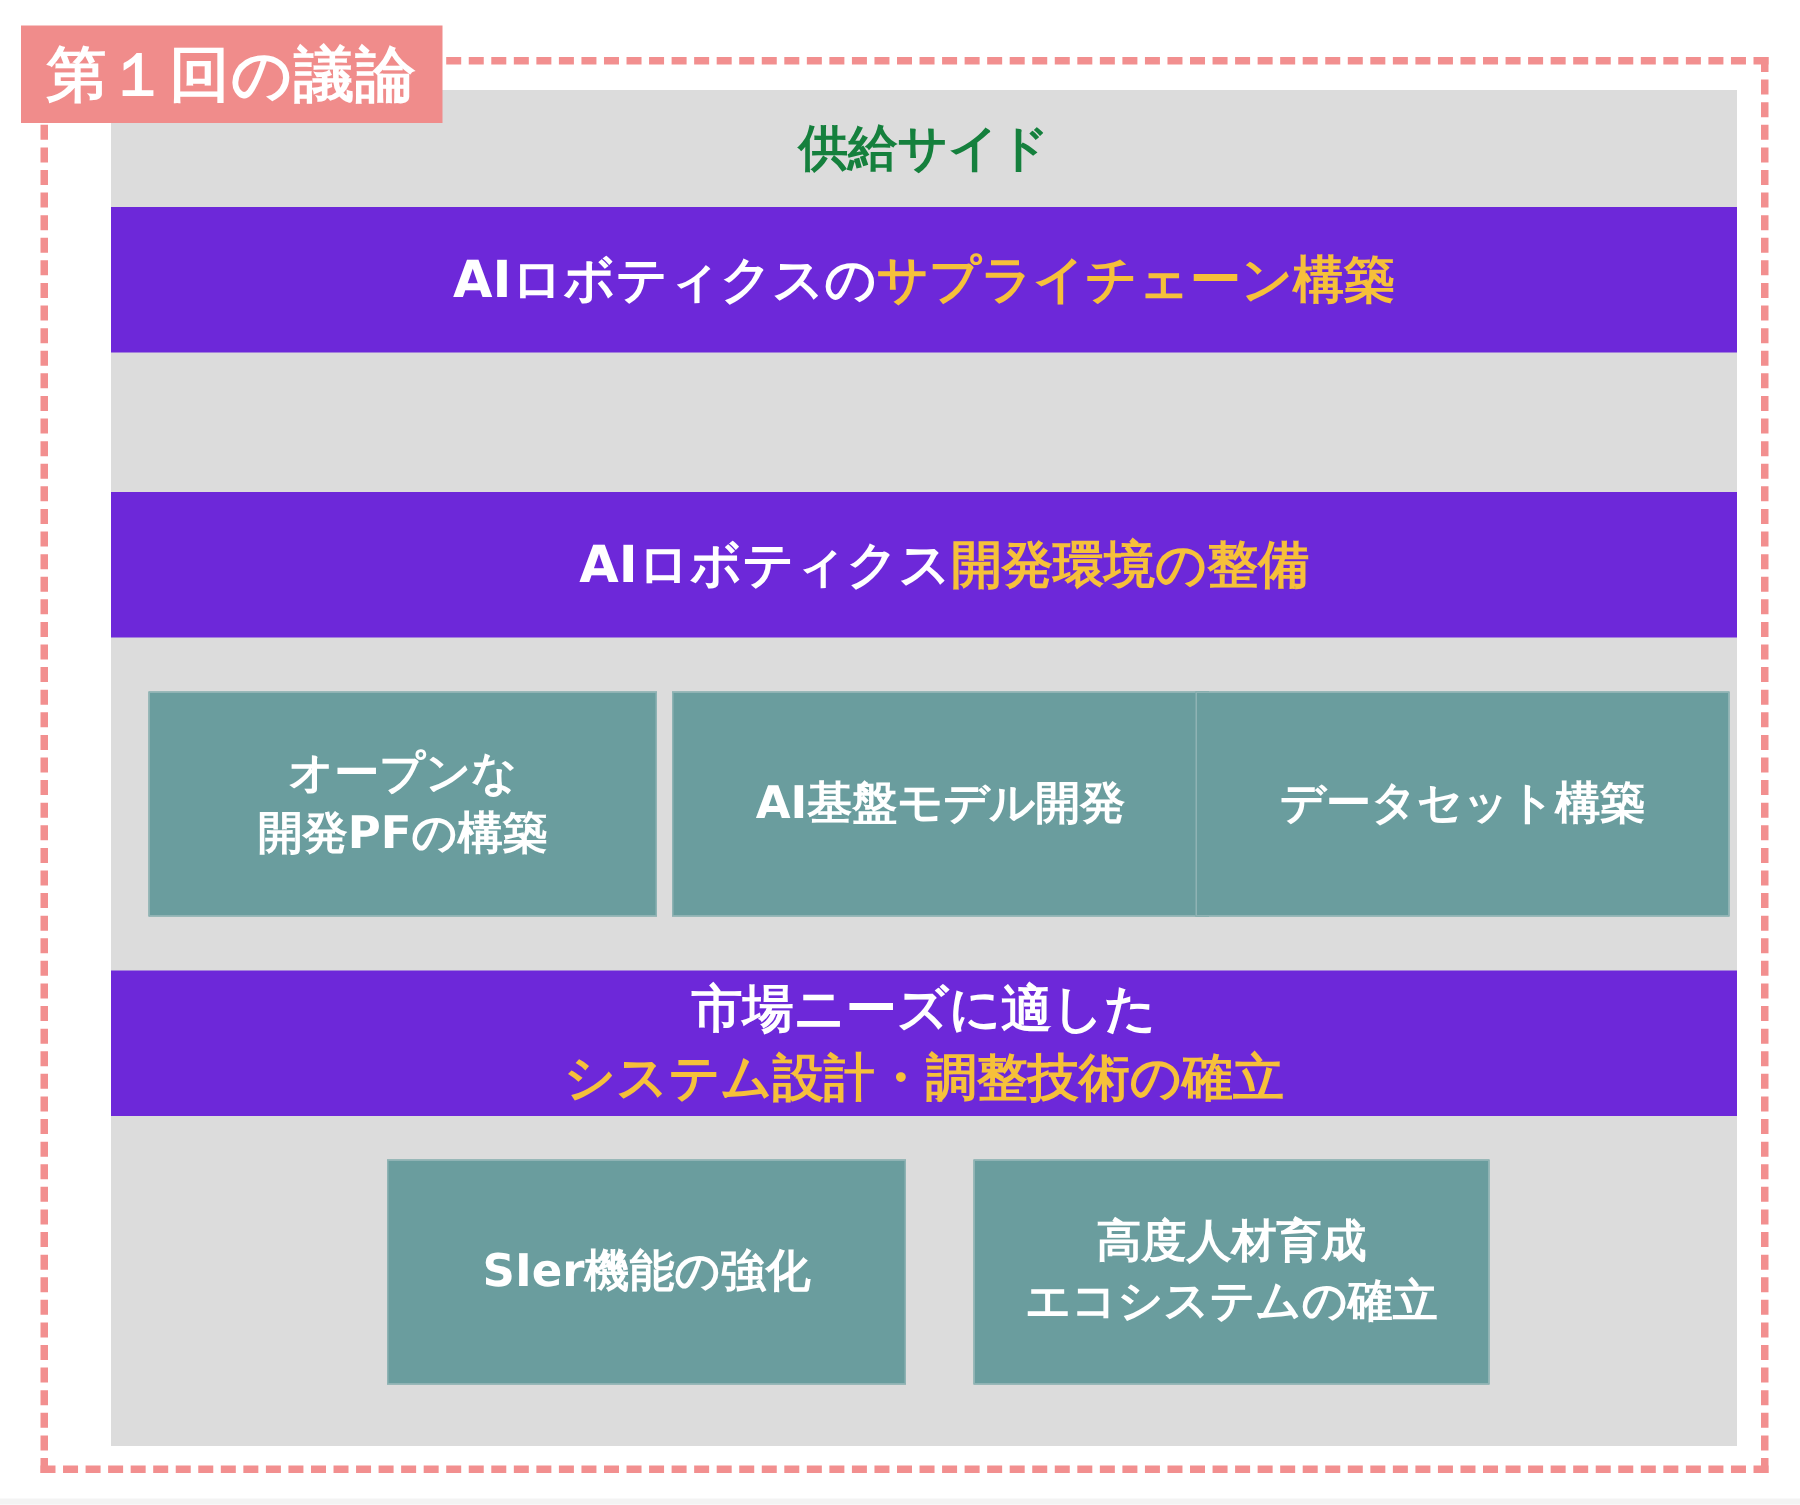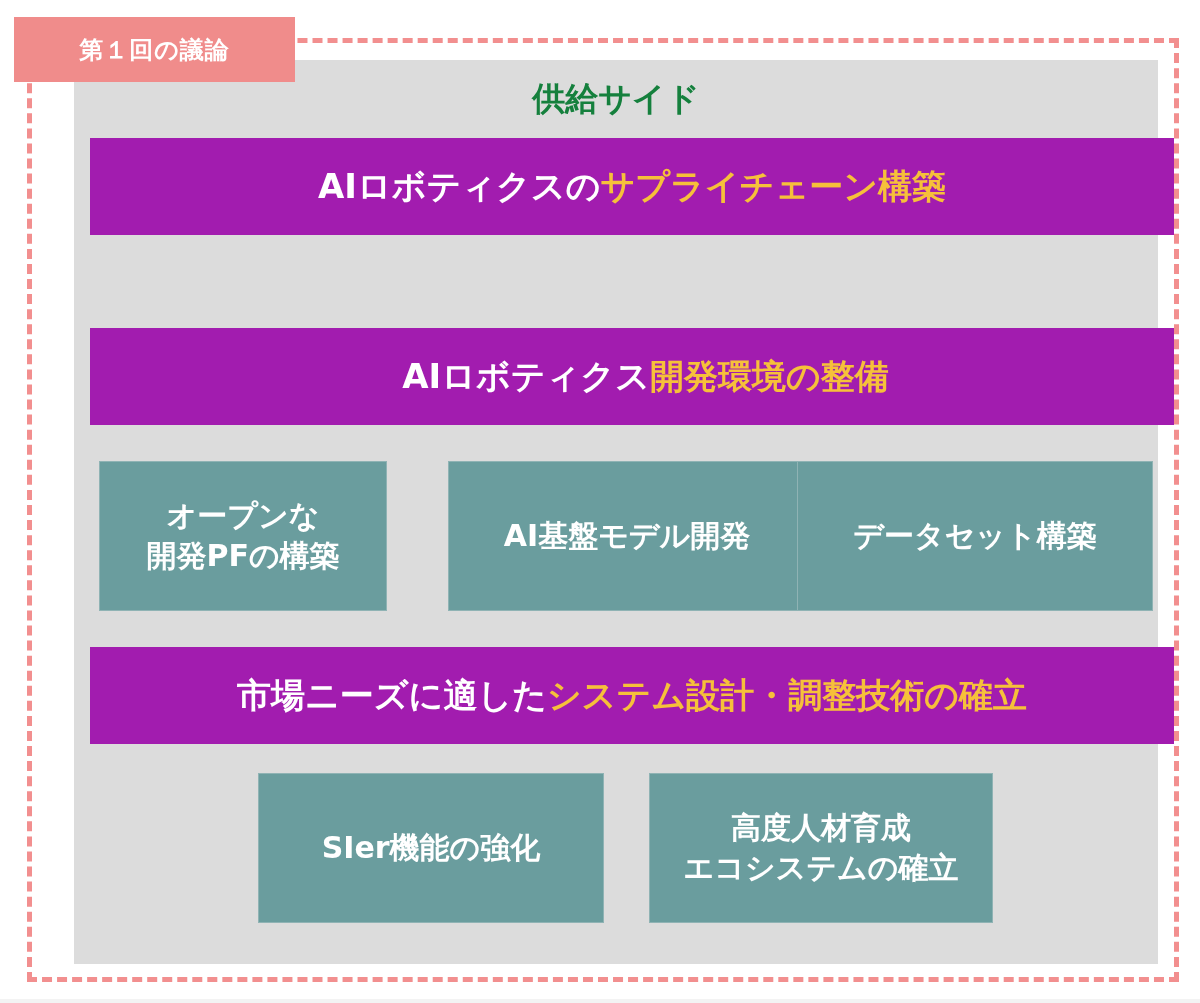--- a/index.html
+++ b/index.html
@@ -20,42 +20,42 @@
       width: 1152px; height: 944px;
       border: 5px dashed #f28f8f;
     }
     .section-label {
       position: absolute;
       left: 14px; top: 17px;
       width: 281px; height: 65px;
       background: #f08c8b;
       color: #ffffff;
       font-weight: bold;
-      font-size: 24px;
+      font-size: 40px;
       display: flex; align-items: center; justify-content: center;
       letter-spacing: 1px;
       z-index: 3;
     }
     .panel {
       position: absolute;
       left: 74px; top: 60px;
       width: 1084px; height: 904px;
       background: #dcdcdc;
       z-index: 2;
     }
     .panel-title {
       position: absolute;
       left: 0; top: 0; width: 100%; height: 78px;
       display: flex; align-items: center; justify-content: center;
       font-weight: bold; font-size: 33px; color: #15803d;
     }
     .bar {
       position: absolute;
-      left: 16px; width: 100%; height: 97px;
-      background: #a21caf;
+      left: 0; width: 100%; height: 97px;
+      background: #6d28d9;
       color: #ffffff;
       font-weight: bold;
       font-size: 34px;
       display: flex; align-items: center; justify-content: center;
       white-space: nowrap;
     }
     .bar .hl { color: #f6c03a; }
     .box {
       position: absolute;
       height: 150px;
@@ -89,32 +89,32 @@
     <div class="bar" style="top:78px;">
       <span>AIロボティクスの</span>
         <span class="hl">サプライチェーン構築</span>
     </div>
 
     <div class="bar" style="top:268px;padding-left:27px;">
       <span>AIロボティクス</span>
         <span class="hl">開発環境の整備</span>
     </div>
 
-    <div class="box" style="left:25px; top:401px; width:288px;">
+    <div class="box" style="left:25px; top:401px; width:339px;">
       <span>オープンな</span>
       <span>開発PFの構築</span>
     </div>
     <div class="box" style="left:374px; top:401px; width:358px;">
       <span>AI基盤モデル開発</span>
     </div>
     <div class="box" style="left:723px; top:401px; width:356px;">
       <span>データセット構築</span>
     </div>
 
-    <div class="bar" style="top:587px;">
+    <div class="bar" style="top:587px;flex-direction:column;">
       <span>市場ニーズに適した</span>
         <span class="hl">システム設計・調整技術の確立</span>
     </div>
 
     <div class="box" style="left:184px; top:713px; width:346px;">
       <span>SIer機能の強化</span>
     </div>
     <div class="box" style="left:575px; top:713px; width:344px;">
       <span>高度人材育成</span>
       <span>エコシステムの確立</span>

